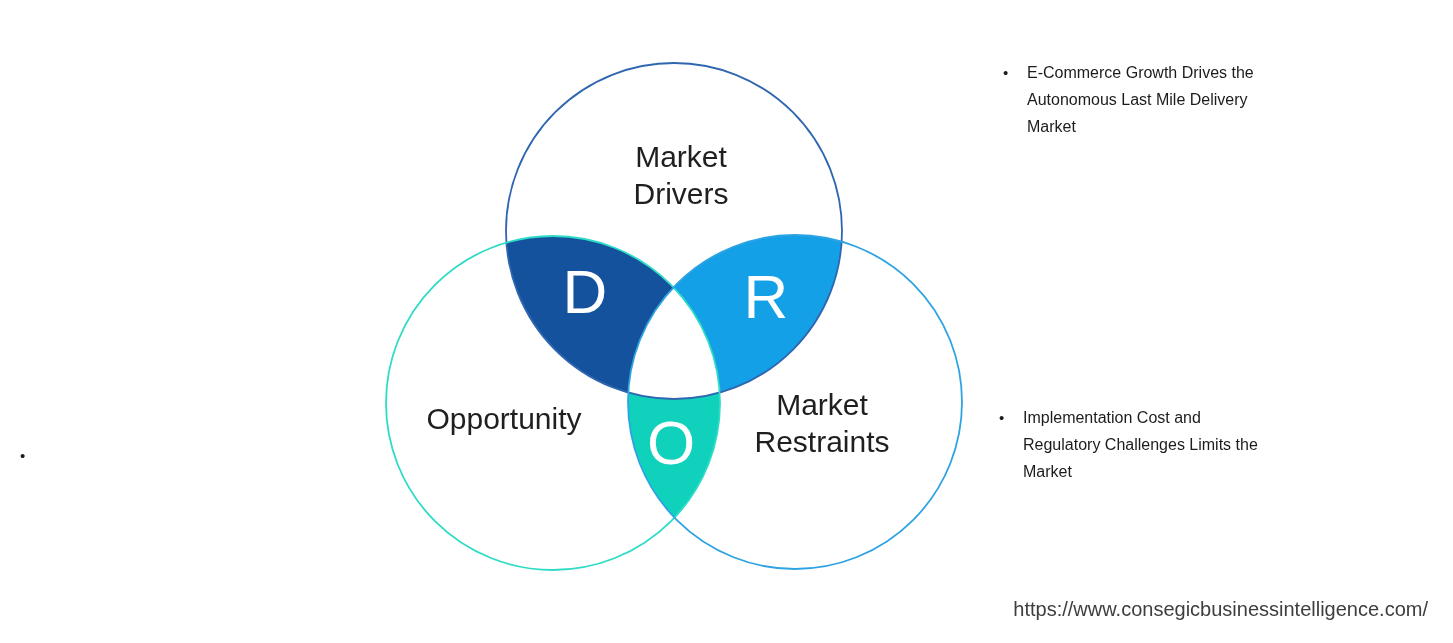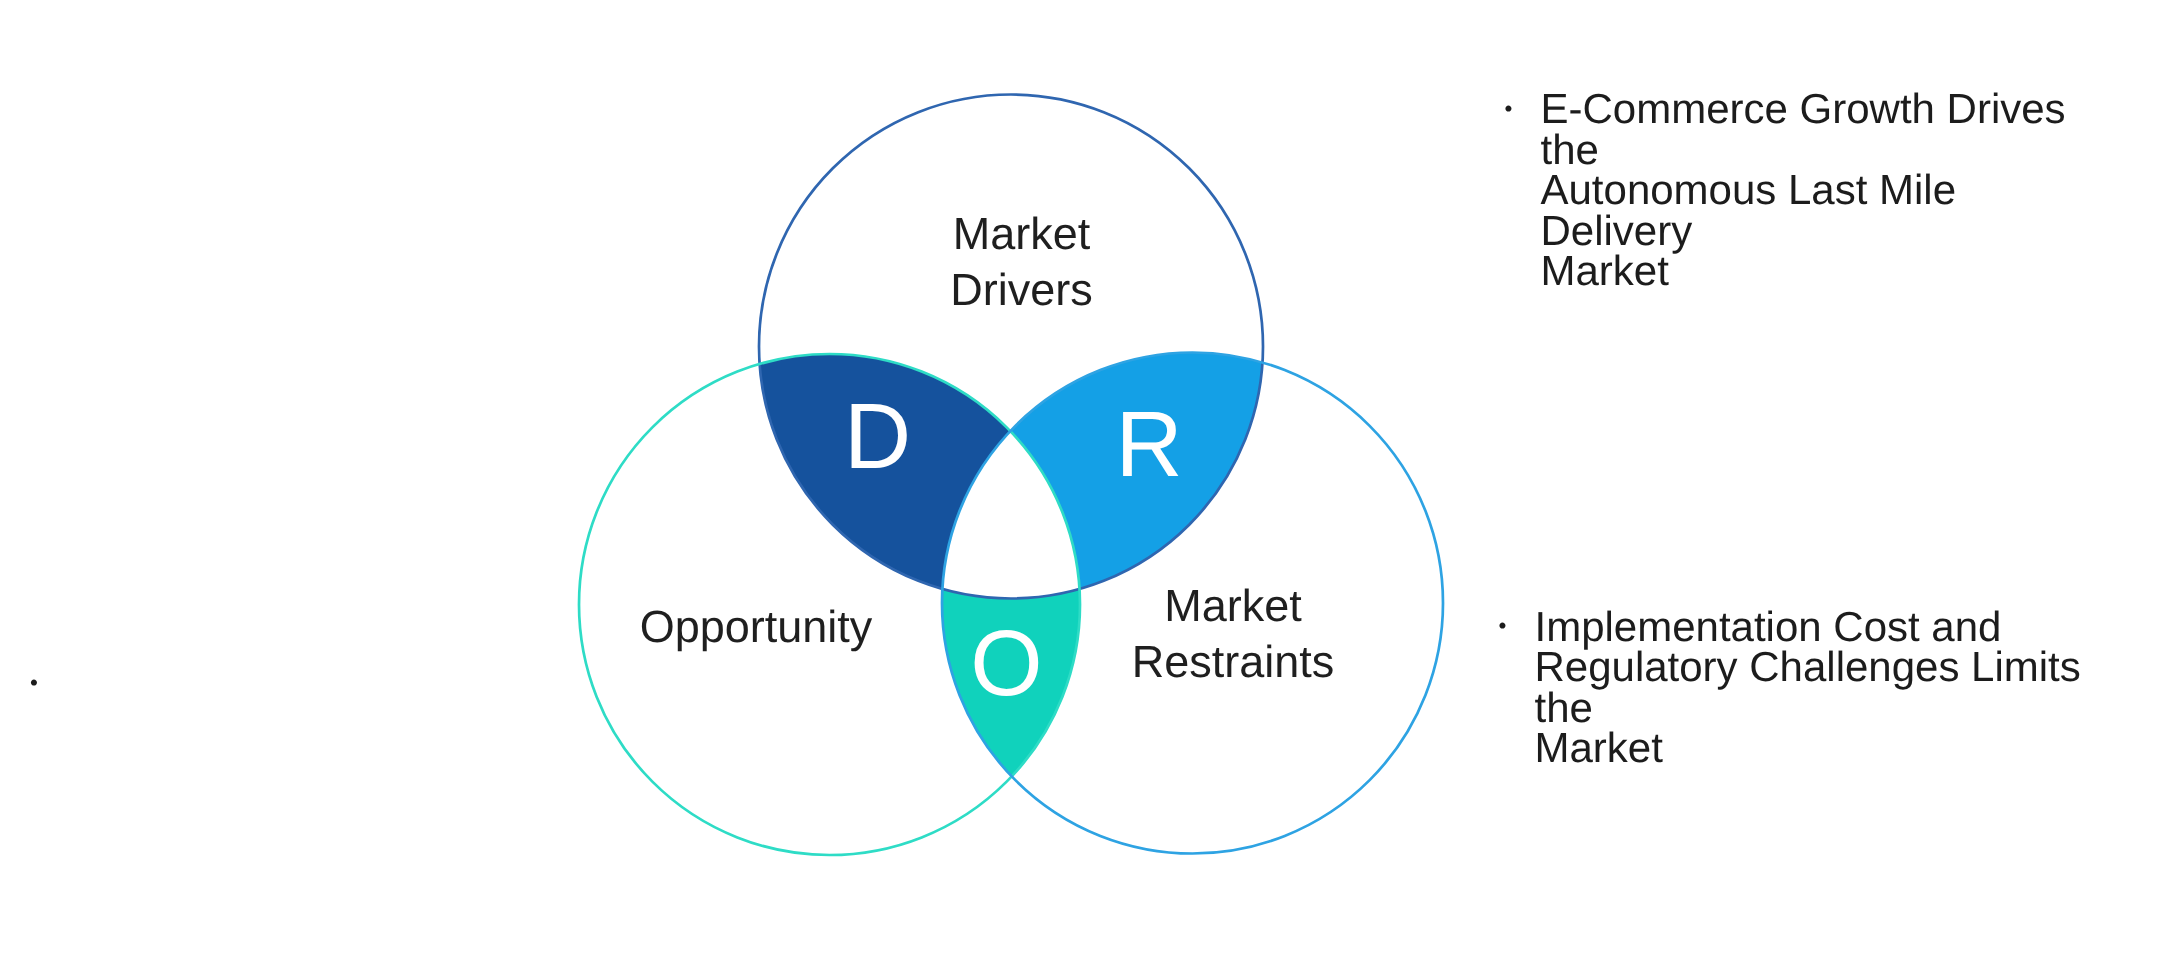--- a/index.html
+++ b/index.html
@@ -39,21 +39,21 @@
   }
   .note .bullet {
     width: 24px;
     flex: 0 0 24px;
     font-size: 15px;
     line-height: 27px;
     color: #1c1c1c;
   }
   .note .note-text {
     white-space: pre-line;
-    font-size: 28px;
+    font-size: 16px;
     line-height: 27px;
     color: #1c1c1c;
   }
 
   .footer-url {
     position: absolute;
     right: 25px;
     top: 598px;
     font-size: 20px;
     color: #3e3e3e;
@@ -125,14 +125,15 @@
     <span class="bullet">•</span>
   </div>
 
   <div class="note" style="left: 999px; top: 404px; width: 400px;">
     <span class="bullet">•</span>
     <span class="note-text">Implementation Cost and
 Regulatory Challenges Limits the
 Market</span>
   </div>
 
+  <a class="footer-url">https://www.consegicbusinessintelligence.com/</a>
 
 </div>
 
 </body></html>

